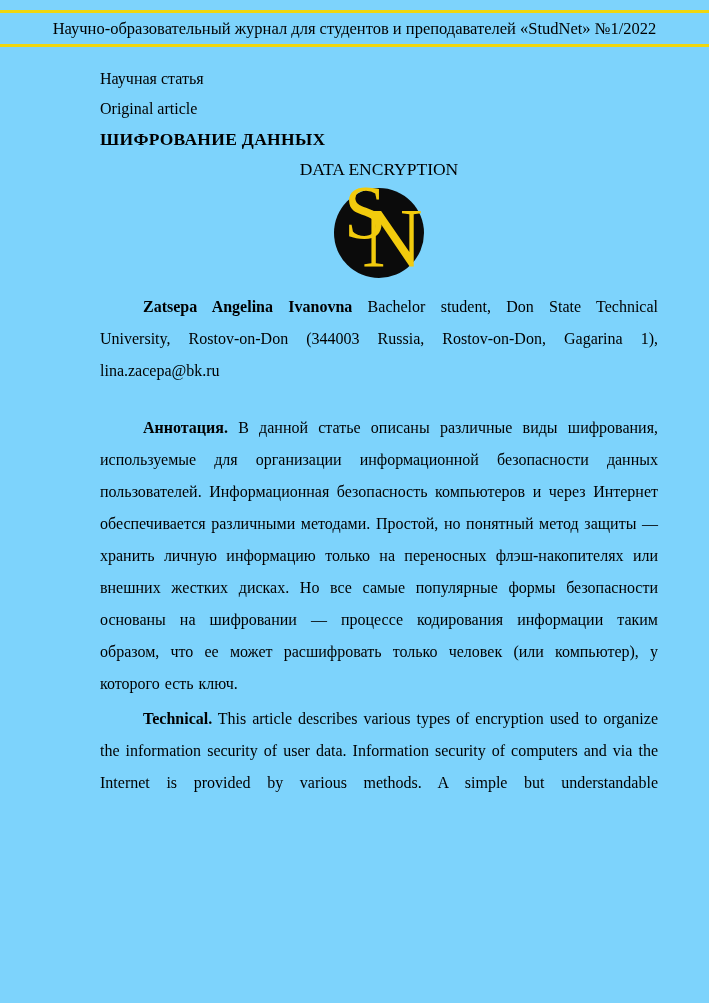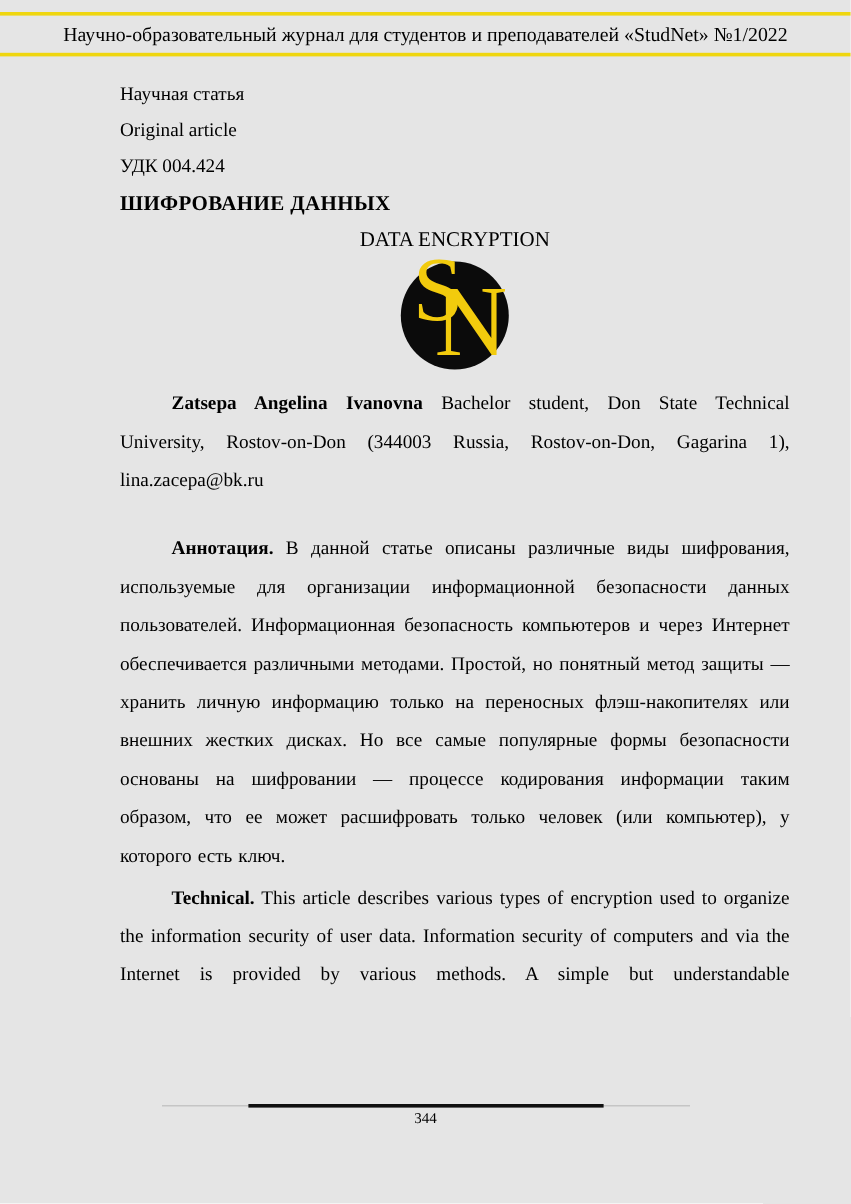--- a/index.html
+++ b/index.html
@@ -4,21 +4,21 @@
 <style>
   html, body {
     margin: 0;
     padding: 0;
     background: #ffffff;
   }
   .page {
     position: relative;
     width: 709px;
     height: 1003px;
-    background: #e5e5e5;
+    background: #7dd3fc;
     overflow: hidden;
     font-family: "Liberation Serif", "DejaVu Serif", serif;
     color: #000000;
   }
 
   
   .page-header {
     position: absolute;
     top: 0; left: 0; right: 0;
   }
@@ -147,41 +147,34 @@
   <header class="page-header">
     <div class="header-rule top"></div>
     <div class="journal-line">Научно-образовательный журнал для студентов и преподавателей «StudNet» №1/2022</div>
     <div class="header-rule"></div>
   </header>
 
   <main class="content">
 
     <p class="meta-line">Научная статья</p>
     <p class="meta-line">Original article</p>
-    <p class="meta-line">УДК 004.424</p>
 
     <h1 class="title-ru">ШИФРОВАНИЕ ДАННЫХ</h1>
     <h2 class="title-en">DATA ENCRYPTION</h2>
 
     <div class="logo-wrap">
       <div class="logo-circle">
         <span class="logo-letter s">S</span>
         <span class="logo-letter n">N</span>
       </div>
     </div>
 
 
     <p class="para author-en"><b>Zatsepa Angelina Ivanovna</b><span> Bachelor student, Don State Technical University, Rostov-on-Don (344003 Russia, Rostov-on-Don, Gagarina 1), lina.zacepa@bk.ru</span></p>
 
     <p class="para annot-ru"><b>Аннотация.</b><span> В данной статье описаны различные виды шифрования, используемые для организации информационной безопасности данных пользователей. Информационная безопасность компьютеров и через Интернет обеспечивается различными методами. Простой, но понятный метод защиты — хранить личную информацию только на переносных флэш-накопителях или внешних жестких дисках. Но все самые популярные формы безопасности основаны на шифровании — процессе кодирования информации таким образом, что ее может расшифровать только человек (или компьютер), у которого есть ключ.</span></p>
 
     <p class="para annot-en cut"><b>Technical.</b><span> This article describes various types of encryption used to organize the information security of user data. Information security of computers and via the Internet is provided by various methods. A simple but understandable</span></p>
 
   </main>
 
-  <footer class="page-footer">
-    <div class="footer-rule">
-      <div class="footer-rule-dark"></div>
-    </div>
-    <div class="page-number">344</div>
-  </footer>
 
 </div>
 
 </body></html>

